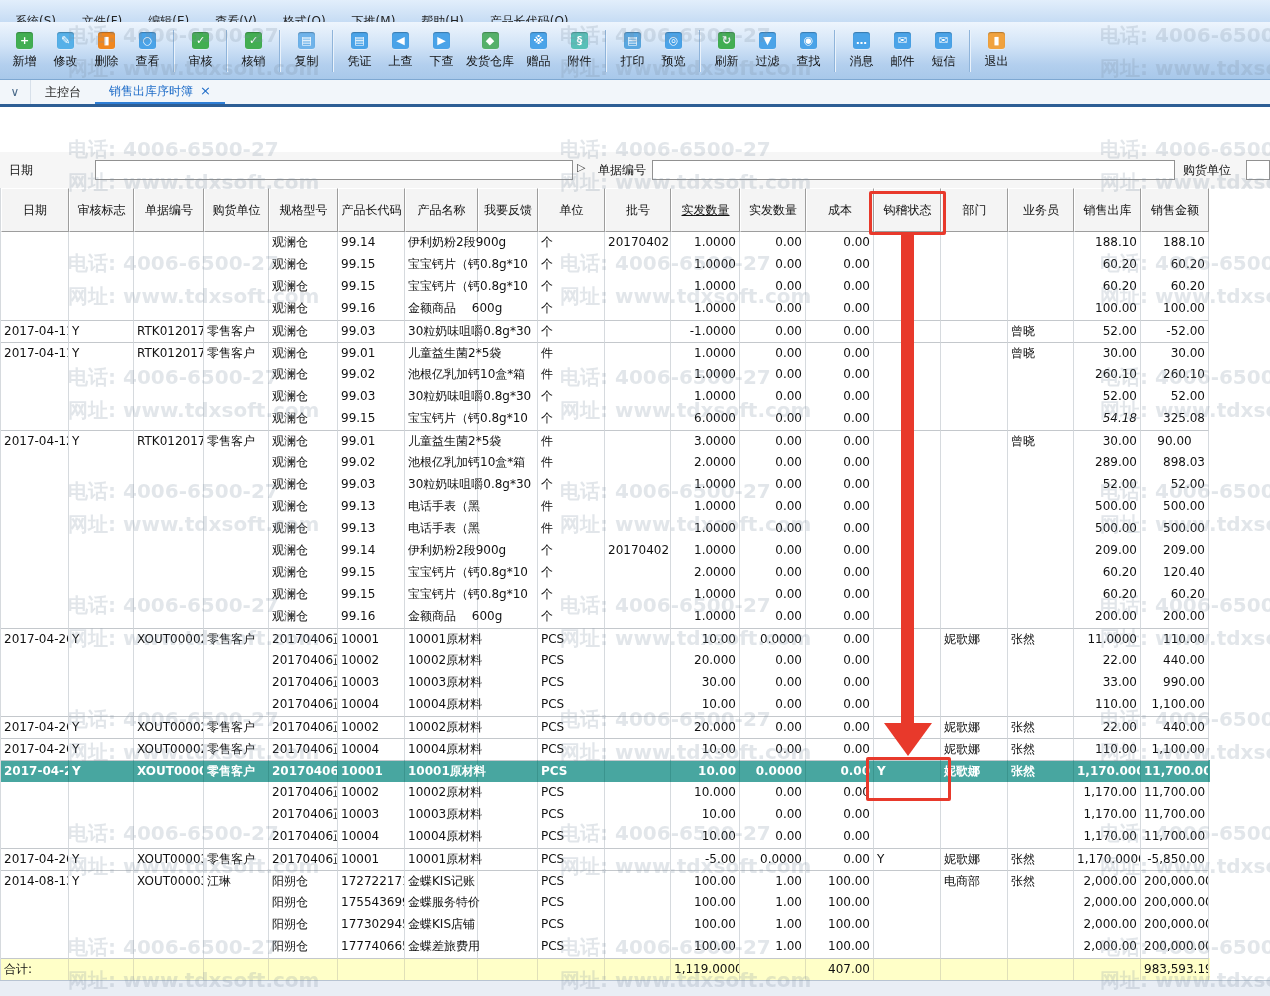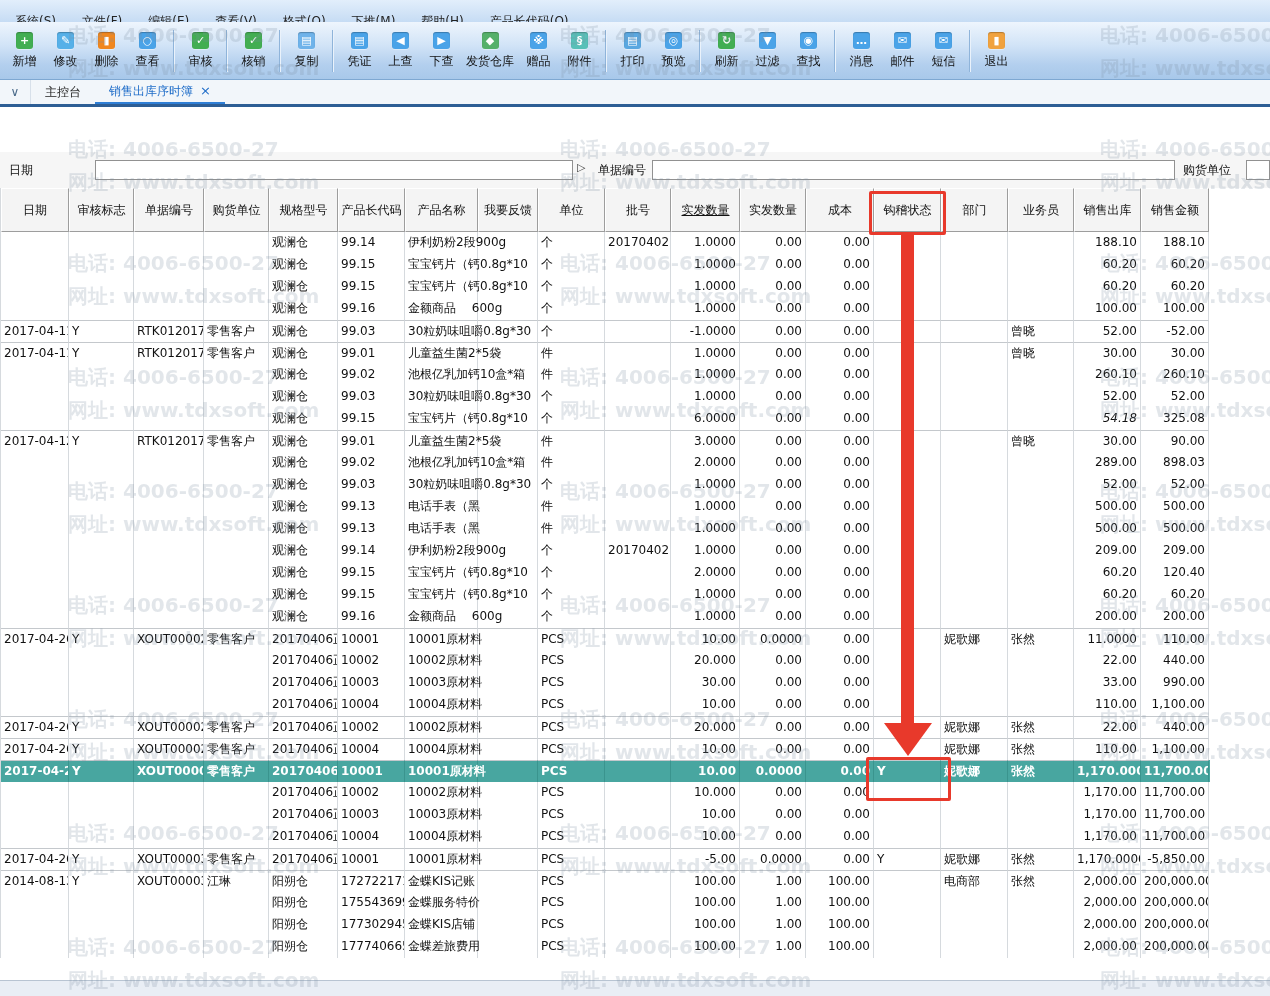--- a/index.html
+++ b/index.html
@@ -514,21 +514,21 @@
           <div class="cell" style="width: 60px;"></div>
           <div class="cell" style="width: 67px;">件</div>
           <div class="cell" style="width: 66px;"></div>
           <div class="cell num" style="width: 69px;">3.0000</div>
           <div class="cell num" style="width: 66px;">0.00</div>
           <div class="cell num" style="width: 68px;">0.00</div>
           <div class="cell" style="width: 67px;"></div>
           <div class="cell" style="width: 67px;"></div>
           <div class="cell" style="width: 66px;">曾晓</div>
           <div class="cell num" style="width: 67px;">30.00</div>
-          <div class="cell num" style="width: 68px;">90.00</div>
+          <div class="cell num" style="width: 68px; text-align: center;">90.00</div>
         </div>
         <div class="brow">
           <div class="cell" style="width: 68px;"></div>
           <div class="cell" style="width: 65px;"></div>
           <div class="cell" style="width: 70px;"></div>
           <div class="cell" style="width: 65px;"></div>
           <div class="cell" style="width: 69px;">观澜仓</div>
           <div class="cell" style="width: 67px;">99.02</div>
           <div class="cell spill" style="width: 73px;">池根亿乳加钙10盒*箱</div>
           <div class="cell" style="width: 60px;"></div>
@@ -976,20 +976,40 @@
           <div class="cell" style="width: 66px;"></div>
           <div class="cell num" style="width: 69px;">100.00</div>
           <div class="cell num" style="width: 66px;">1.00</div>
           <div class="cell num" style="width: 68px;">100.00</div>
           <div class="cell" style="width: 67px;"></div>
           <div class="cell" style="width: 67px;"></div>
           <div class="cell" style="width: 66px;"></div>
           <div class="cell num" style="width: 67px;">2,000.00</div>
           <div class="cell num" style="width: 68px;">200,000.00</div>
         </div>
+        <div class="brow total">
+          <div class="cell" style="width: 68px;">合计:</div>
+          <div class="cell" style="width: 65px;"></div>
+          <div class="cell" style="width: 70px;"></div>
+          <div class="cell" style="width: 65px;"></div>
+          <div class="cell" style="width: 69px;"></div>
+          <div class="cell" style="width: 67px;"></div>
+          <div class="cell spill" style="width: 73px;"></div>
+          <div class="cell" style="width: 60px;"></div>
+          <div class="cell" style="width: 67px;"></div>
+          <div class="cell" style="width: 66px;"></div>
+          <div class="cell num" style="width: 69px;">1,119.0000</div>
+          <div class="cell num" style="width: 66px;"></div>
+          <div class="cell num" style="width: 68px;">407.00</div>
+          <div class="cell" style="width: 67px;"></div>
+          <div class="cell" style="width: 67px;"></div>
+          <div class="cell" style="width: 66px;"></div>
+          <div class="cell num" style="width: 67px;"></div>
+          <div class="cell num" style="width: 68px;">983,593.19</div>
+        </div>
       </div>
   </div>
 
   <div class="statusbar"></div>
 
   <div class="annot red-rect-header"></div>
   <div class="annot red-arrow-shaft"></div>
   <div class="annot red-arrow-head"></div>
   <div class="annot red-rect-cell"></div>
 

